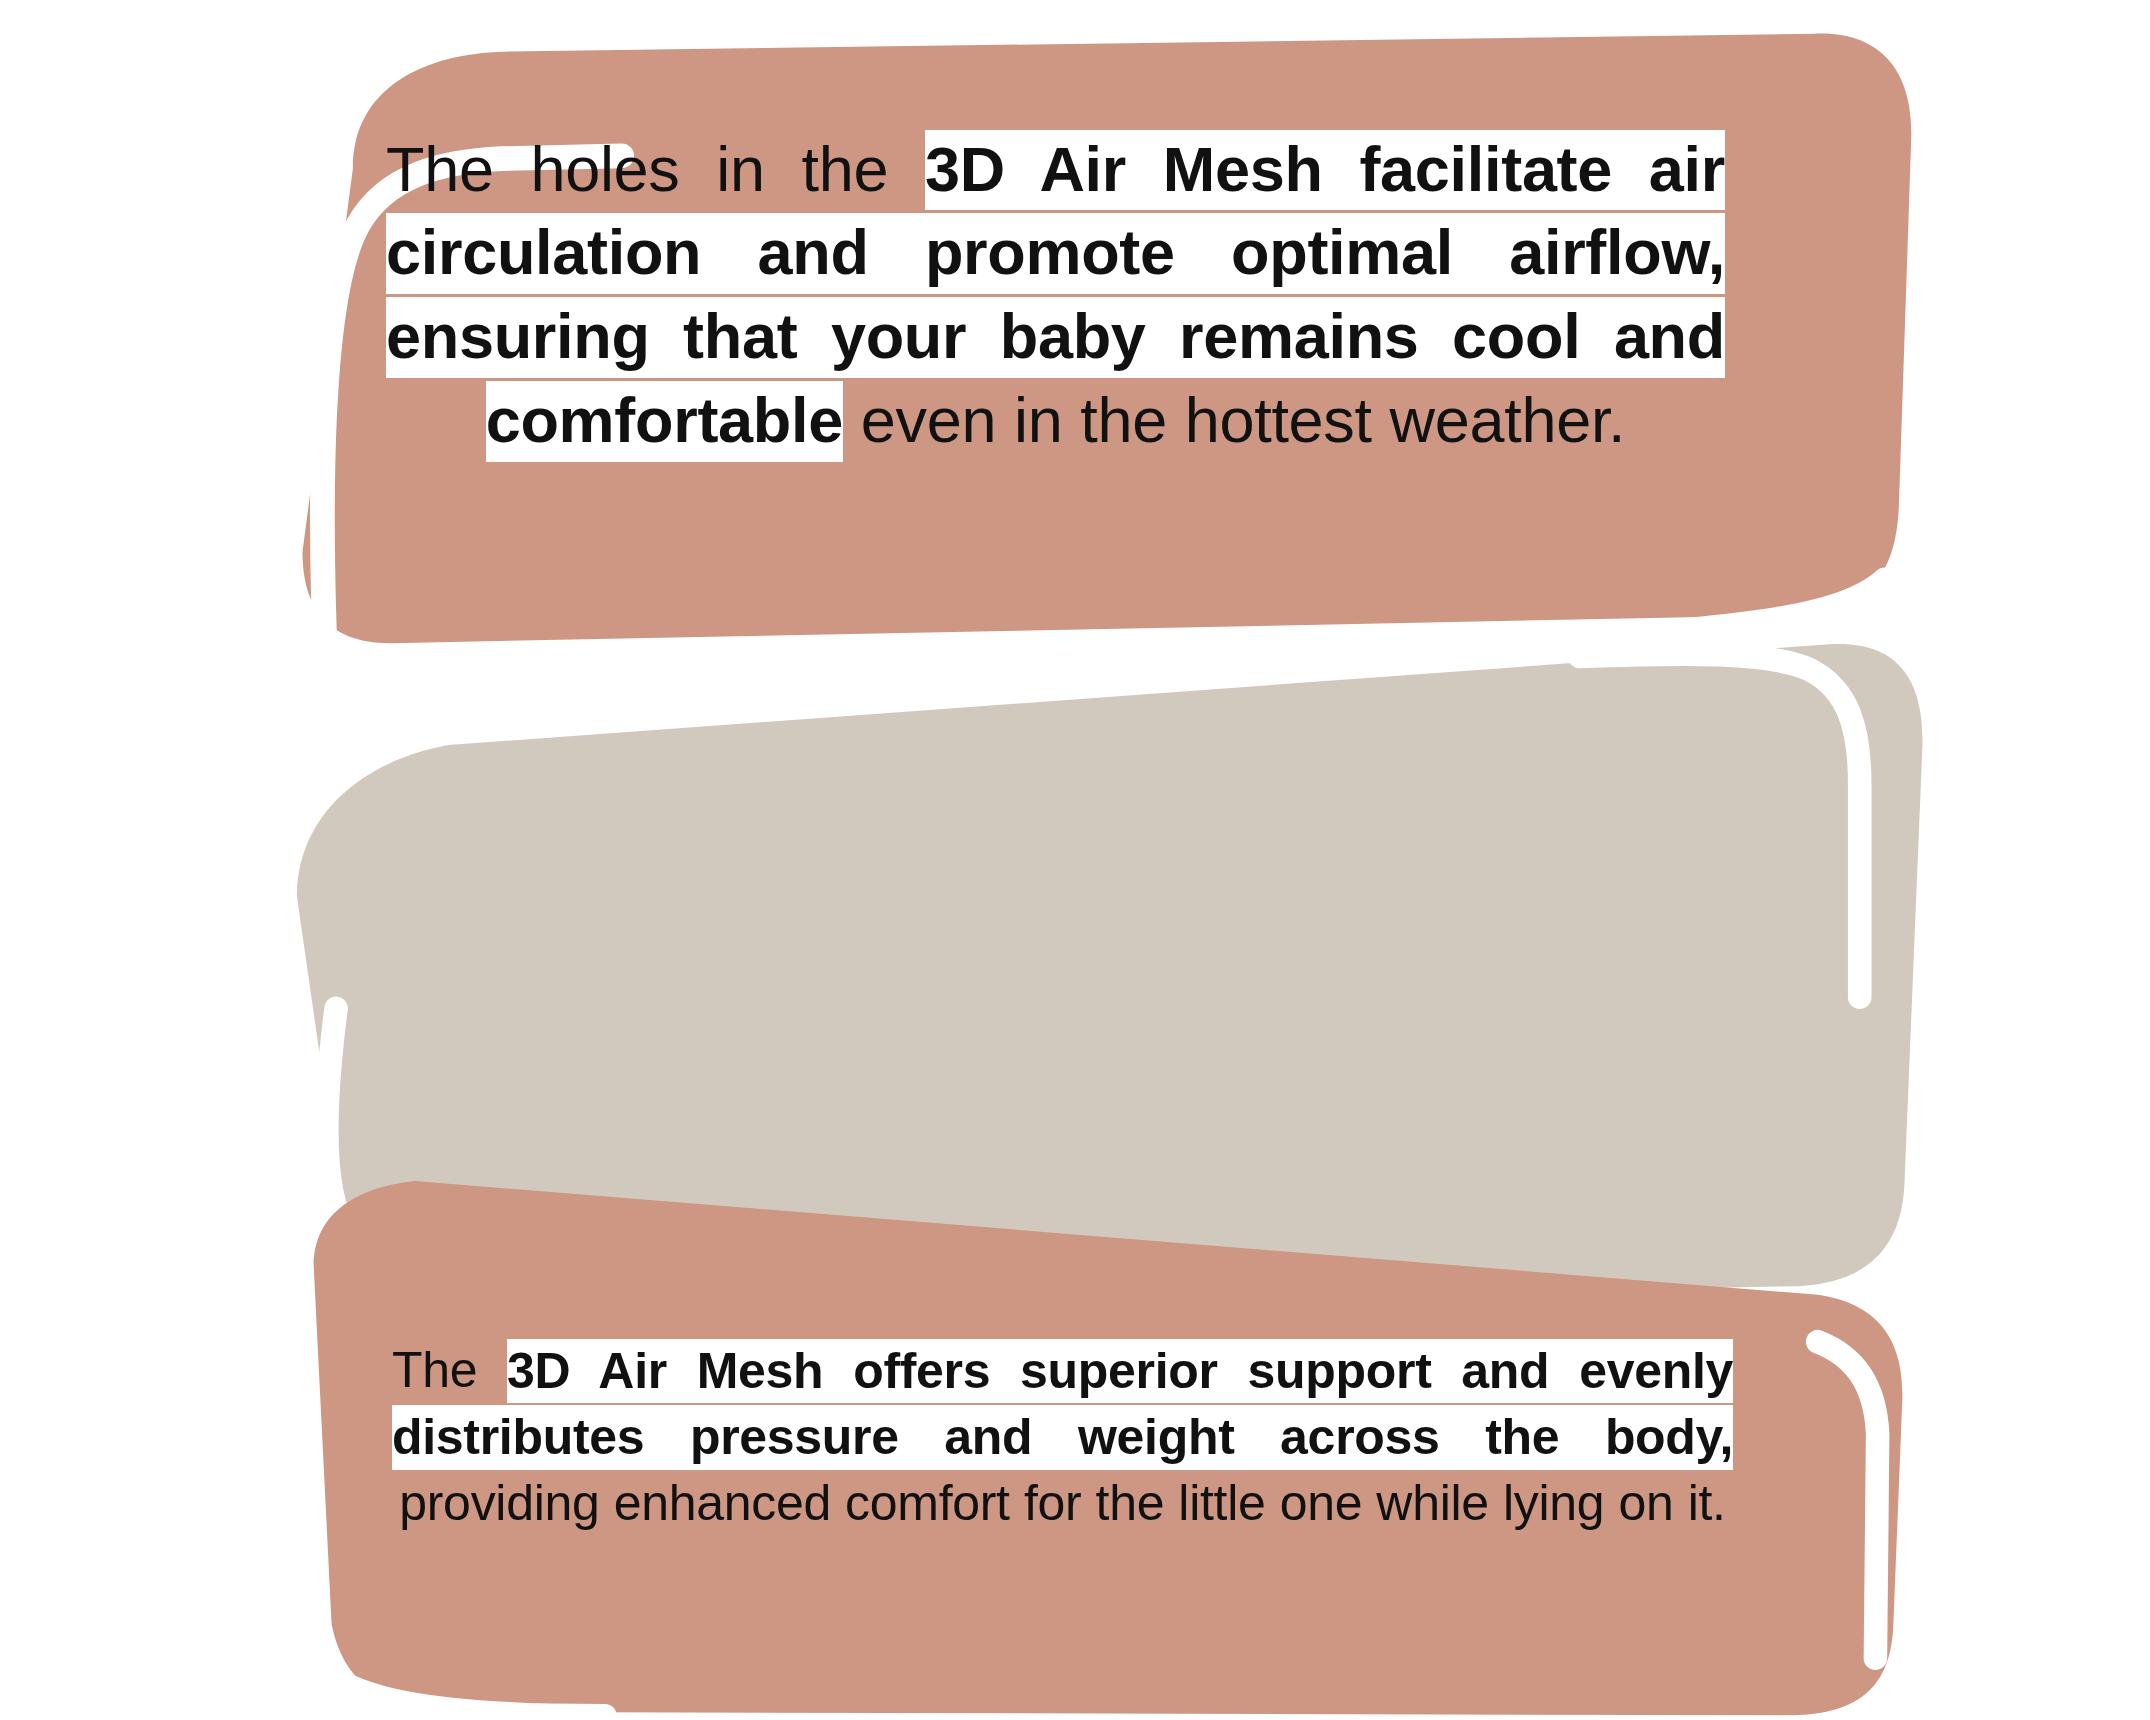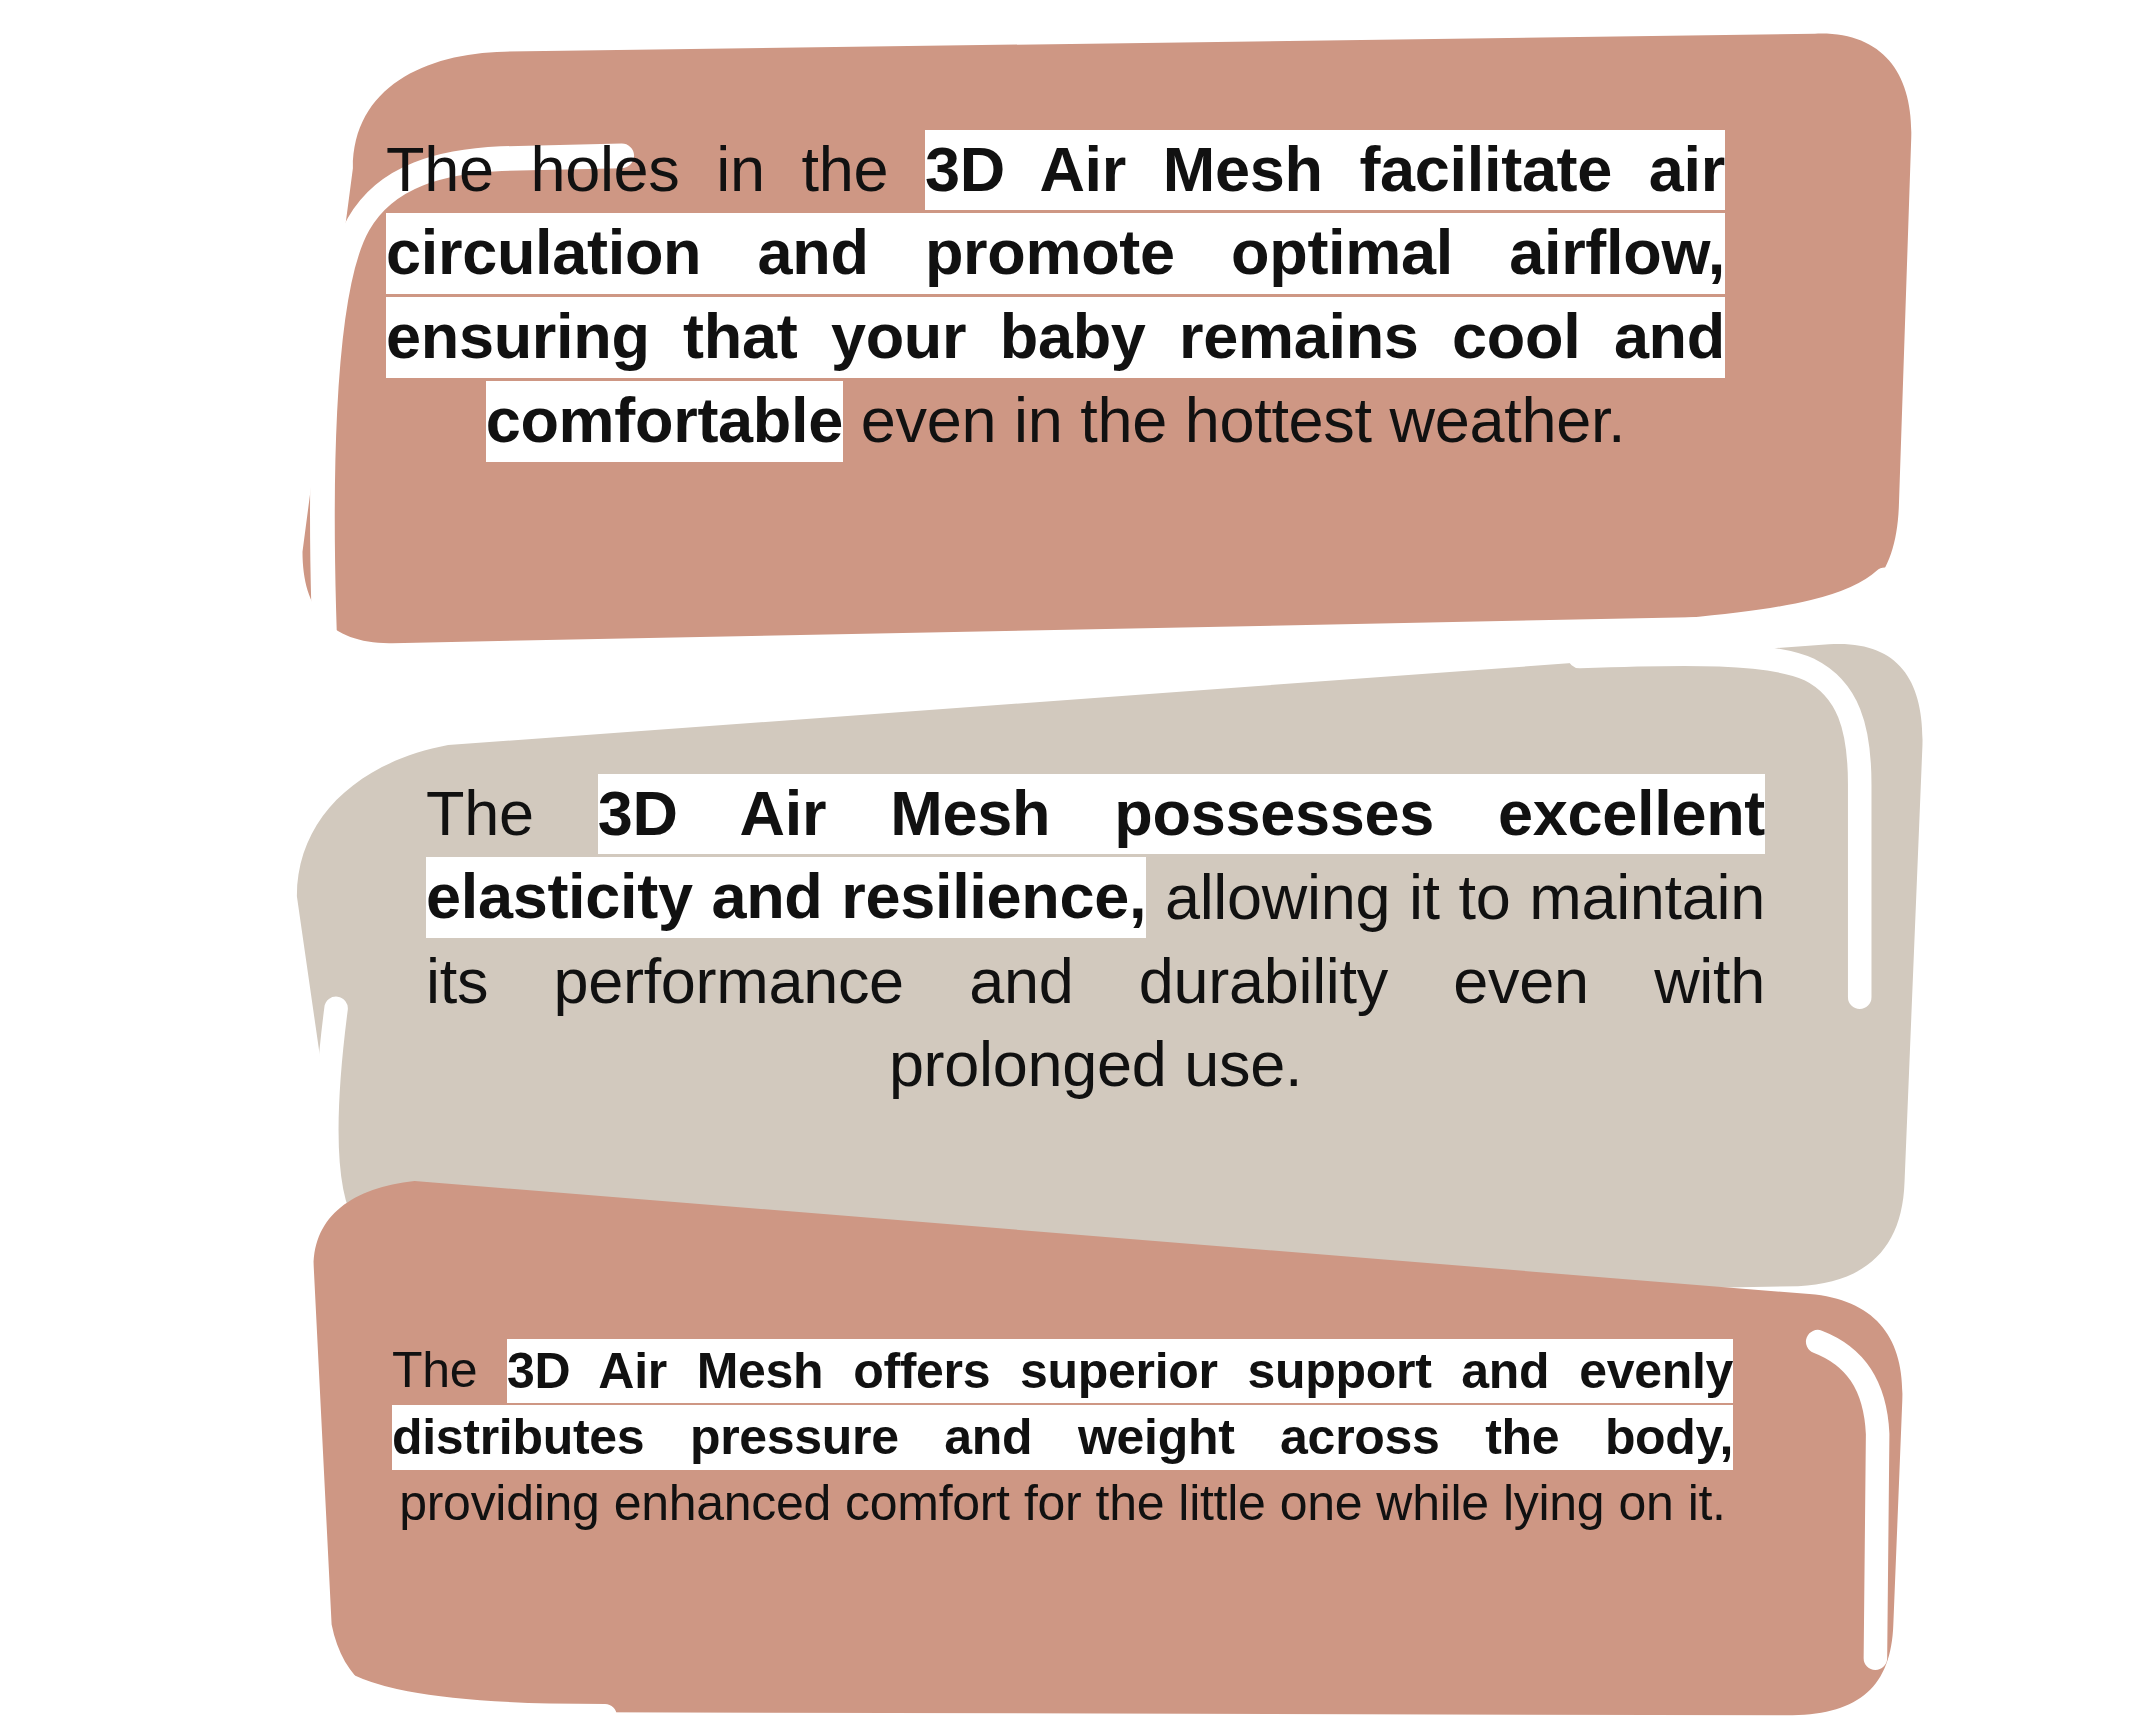--- a/index.html
+++ b/index.html
@@ -143,22 +143,19 @@
                C 518 2860, 528 2935, 580 2982
                C 640 3035, 770 3056, 980 3062
                L 1080 3063"></path>
     </g>
   </svg>
 
   <div class="card-text" id="card1-text">
     <span>The holes in the </span><span class="hl">3D Air Mesh facilitate air circulation and promote optimal airflow, ensuring that your baby remains cool and comfortable</span><span> even in the hottest weather.</span>
   </div>
 
-  <div class="card-text" id="card2-text">
-    <span>The </span><span class="hl">3D Air Mesh possesses excellent elasticity and resilience,</span><span> allowing it to maintain its performance and durability even with prolonged use.</span>
-  </div>
 
   <div class="card-text" id="card3-text">
     <span>The </span><span class="hl">3D Air Mesh offers superior support and evenly distributes pressure and weight across the body,</span><span> providing enhanced comfort for the little one while lying on it.</span>
   </div>
 
 </div>
 
 
 </body></html>

